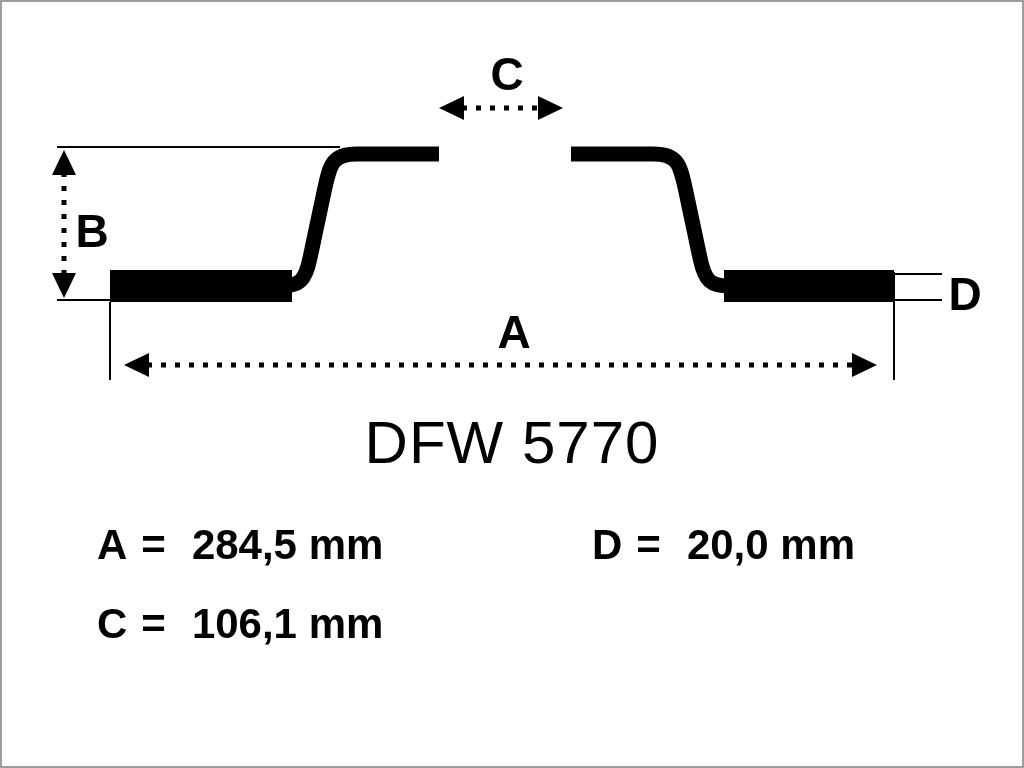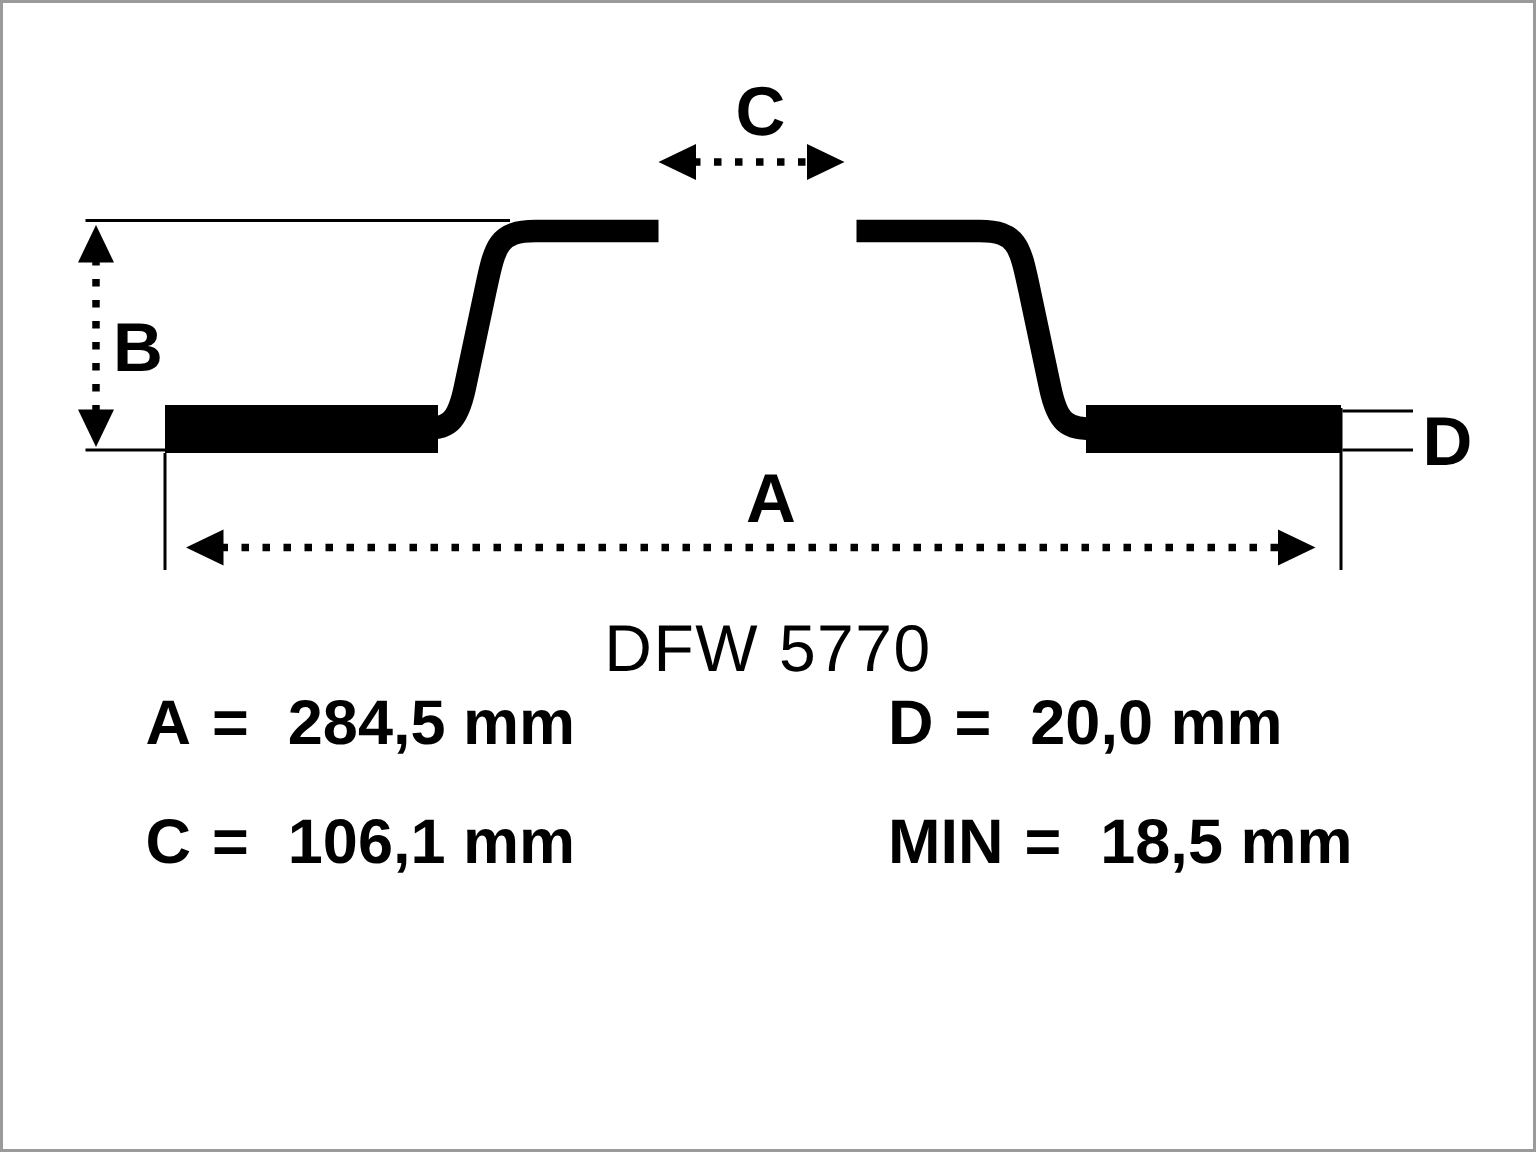--- a/index.html
+++ b/index.html
@@ -17,26 +17,27 @@
   .diagram-svg { display: block; width: 1024px; height: 400px; }
   .dim-text {
     font-family: "Liberation Sans", sans-serif;
     font-weight: bold;
     font-size: 46px;
     fill: #000000;
   }
   .part-number {
     margin-top: 6px;
     text-align: center;
-    font-size: 44px;
+    font-size: 60px;
     font-weight: 400;
     letter-spacing: 1px;
   }
   .specs {
     display: flex;
+    margin-top: 44px;
     padding-left: 95px;
     padding-right: 64px;
   }
   .specs-col-left { width: 495px; flex: none; }
   .specs-col-right { flex: 1; }
   .spec-row {
     font-size: 42px;
     font-weight: bold;
     margin-bottom: 31px;
     white-space: nowrap;
@@ -102,19 +103,16 @@
         <span class="spec-label">A</span><span class="spec-eq">=</span><span class="spec-value">284,5 mm</span>
       </div>
       <div class="spec-row">
         <span class="spec-label">C</span><span class="spec-eq">=</span><span class="spec-value">106,1 mm</span>
       </div>
     </div>
     <div class="specs-col-right">
       <div class="spec-row">
         <span class="spec-label">D</span><span class="spec-eq">=</span><span class="spec-value">20,0 mm</span>
       </div>
-      <div class="spec-row">
-        <span class="spec-label">MIN</span><span class="spec-eq">=</span><span class="spec-value">18,5 mm</span>
-      </div>
     </div>
   </div>
 
 </div>
 
 </body></html>

